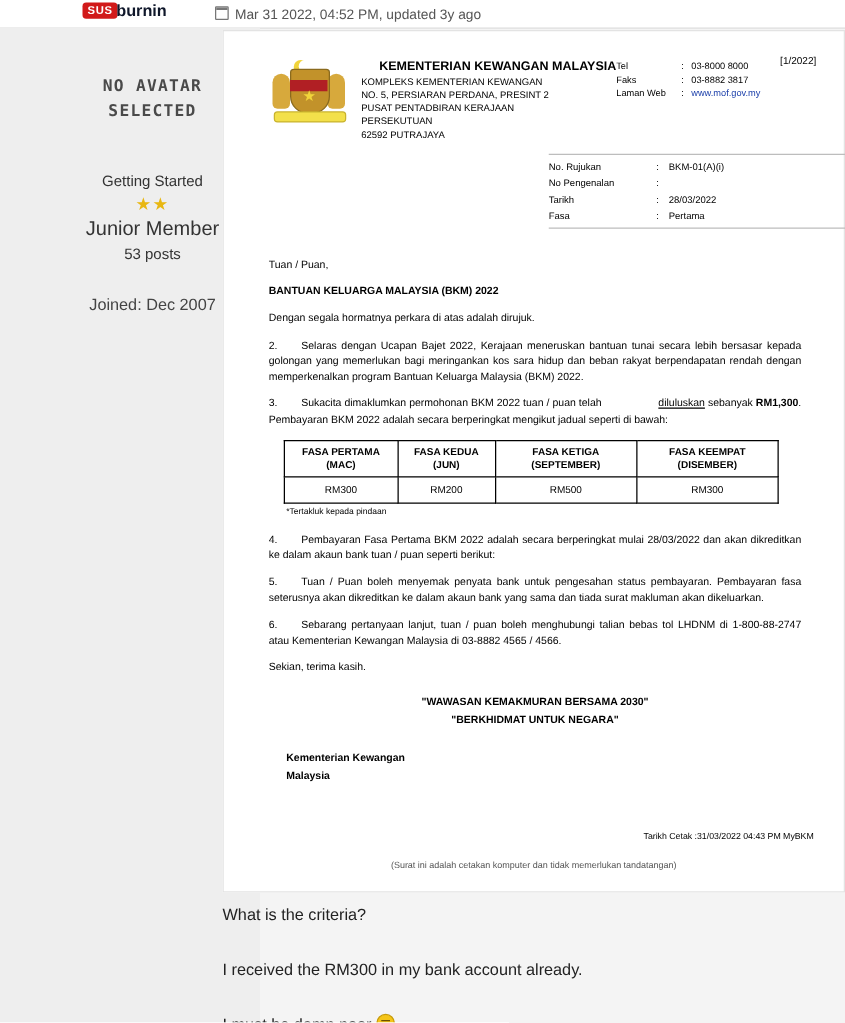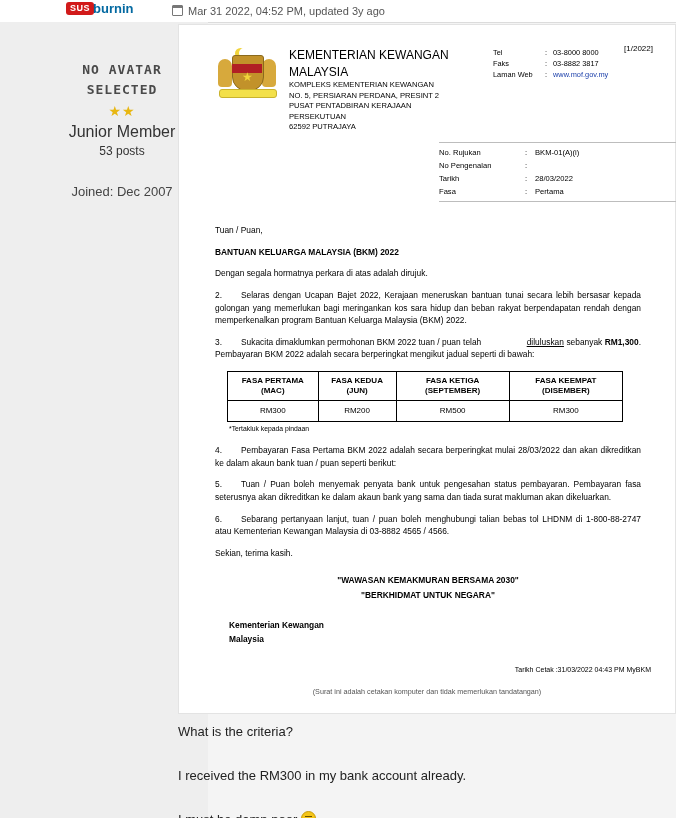--- a/index.html
+++ b/index.html
@@ -35,21 +35,21 @@
     padding: 1px 4px 2px 4px;
     border-radius: 3px;
     letter-spacing: 0.5px;
   }
   .username {
     position: absolute;
     left: 93px;
     top: 1px;
     font-size: 13px;
     font-weight: bold;
-    color: #0369a1;
+    color: #0f172a;
   }
   .post-meta {
     position: absolute;
     left: 172px;
     top: 4px;
     font-size: 11px;
     color: #555555;
   }
   .post-meta .calico {
     display: inline-block;
@@ -207,22 +207,23 @@
     width: 10px; height: 10px;
     border-radius: 50%;
     background: #ffffff;
   }
   .lh-text {
     flex: 1 1 auto;
     font-size: 7.6px;
     line-height: 1.38;
   }
   .lh-title {
-    font-weight: normal;
-    font-size: 12px;
+    font-weight: bold;
+    font-size: 10px;
+    text-align: right;
   }
   .lh-contacts {
     width: 160px;
     font-size: 7.4px;
     line-height: 1.5;
     flex: 0 0 auto;
   }
   .lh-contacts .row {
     display: flex;
   }
@@ -369,20 +370,21 @@
     <span class="post-meta">
       <span class="calico"></span><span>Mar 31 2022, 04:52 PM, updated 3y ago</span>
     </span>
   </div>
 
   <div class="sidebar">
     <div class="avatar-placeholder">
       <div>NO AVATAR</div>
       <div>SELECTED</div>
     </div>
+    <div class="rank-title">Getting Started</div>
     <div class="stars">★★</div>
     <div class="member-level">Junior Member</div>
     <div class="post-count">53 posts</div>
     <div class="joined">Joined: Dec 2007</div>
   </div>
 
   <div class="doc-wrap">
     <div class="doc">
 
       <div class="doc-page-no">[1/2022]</div>

